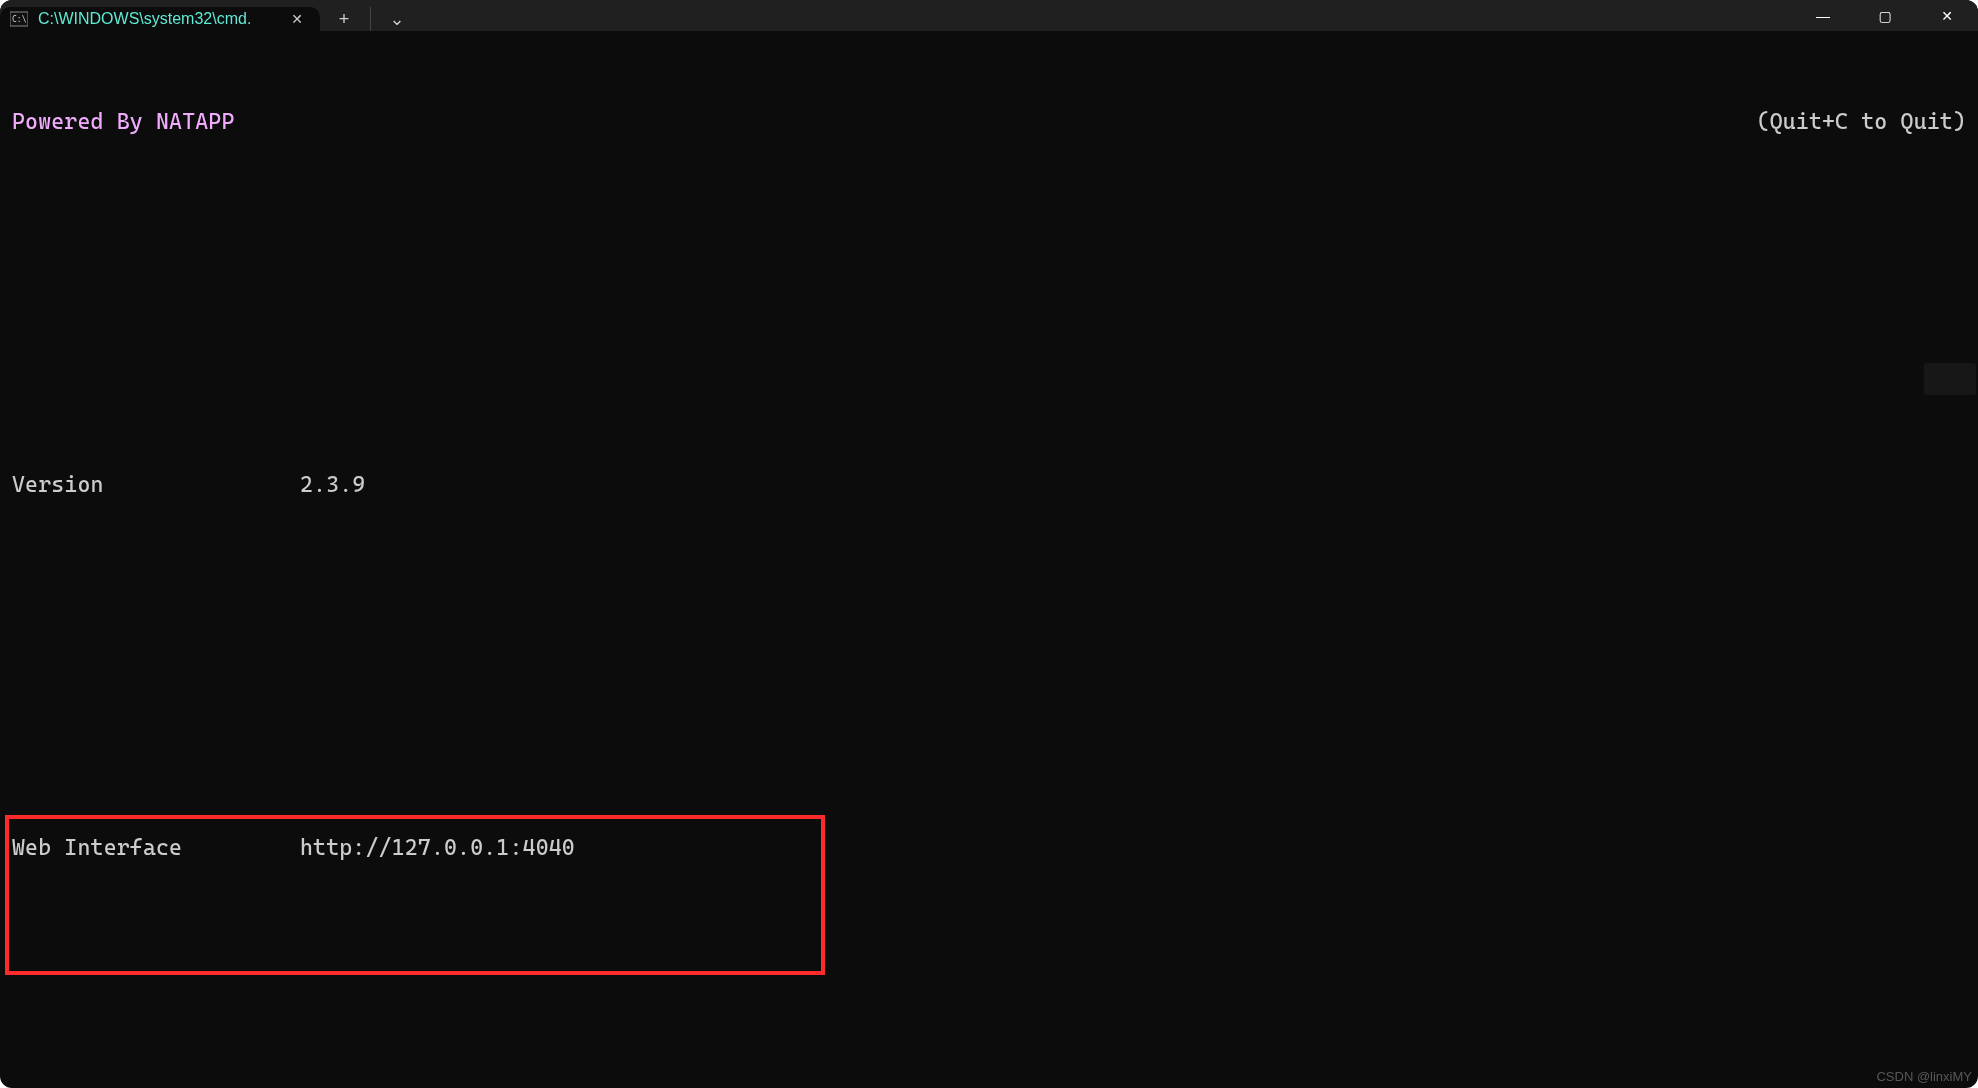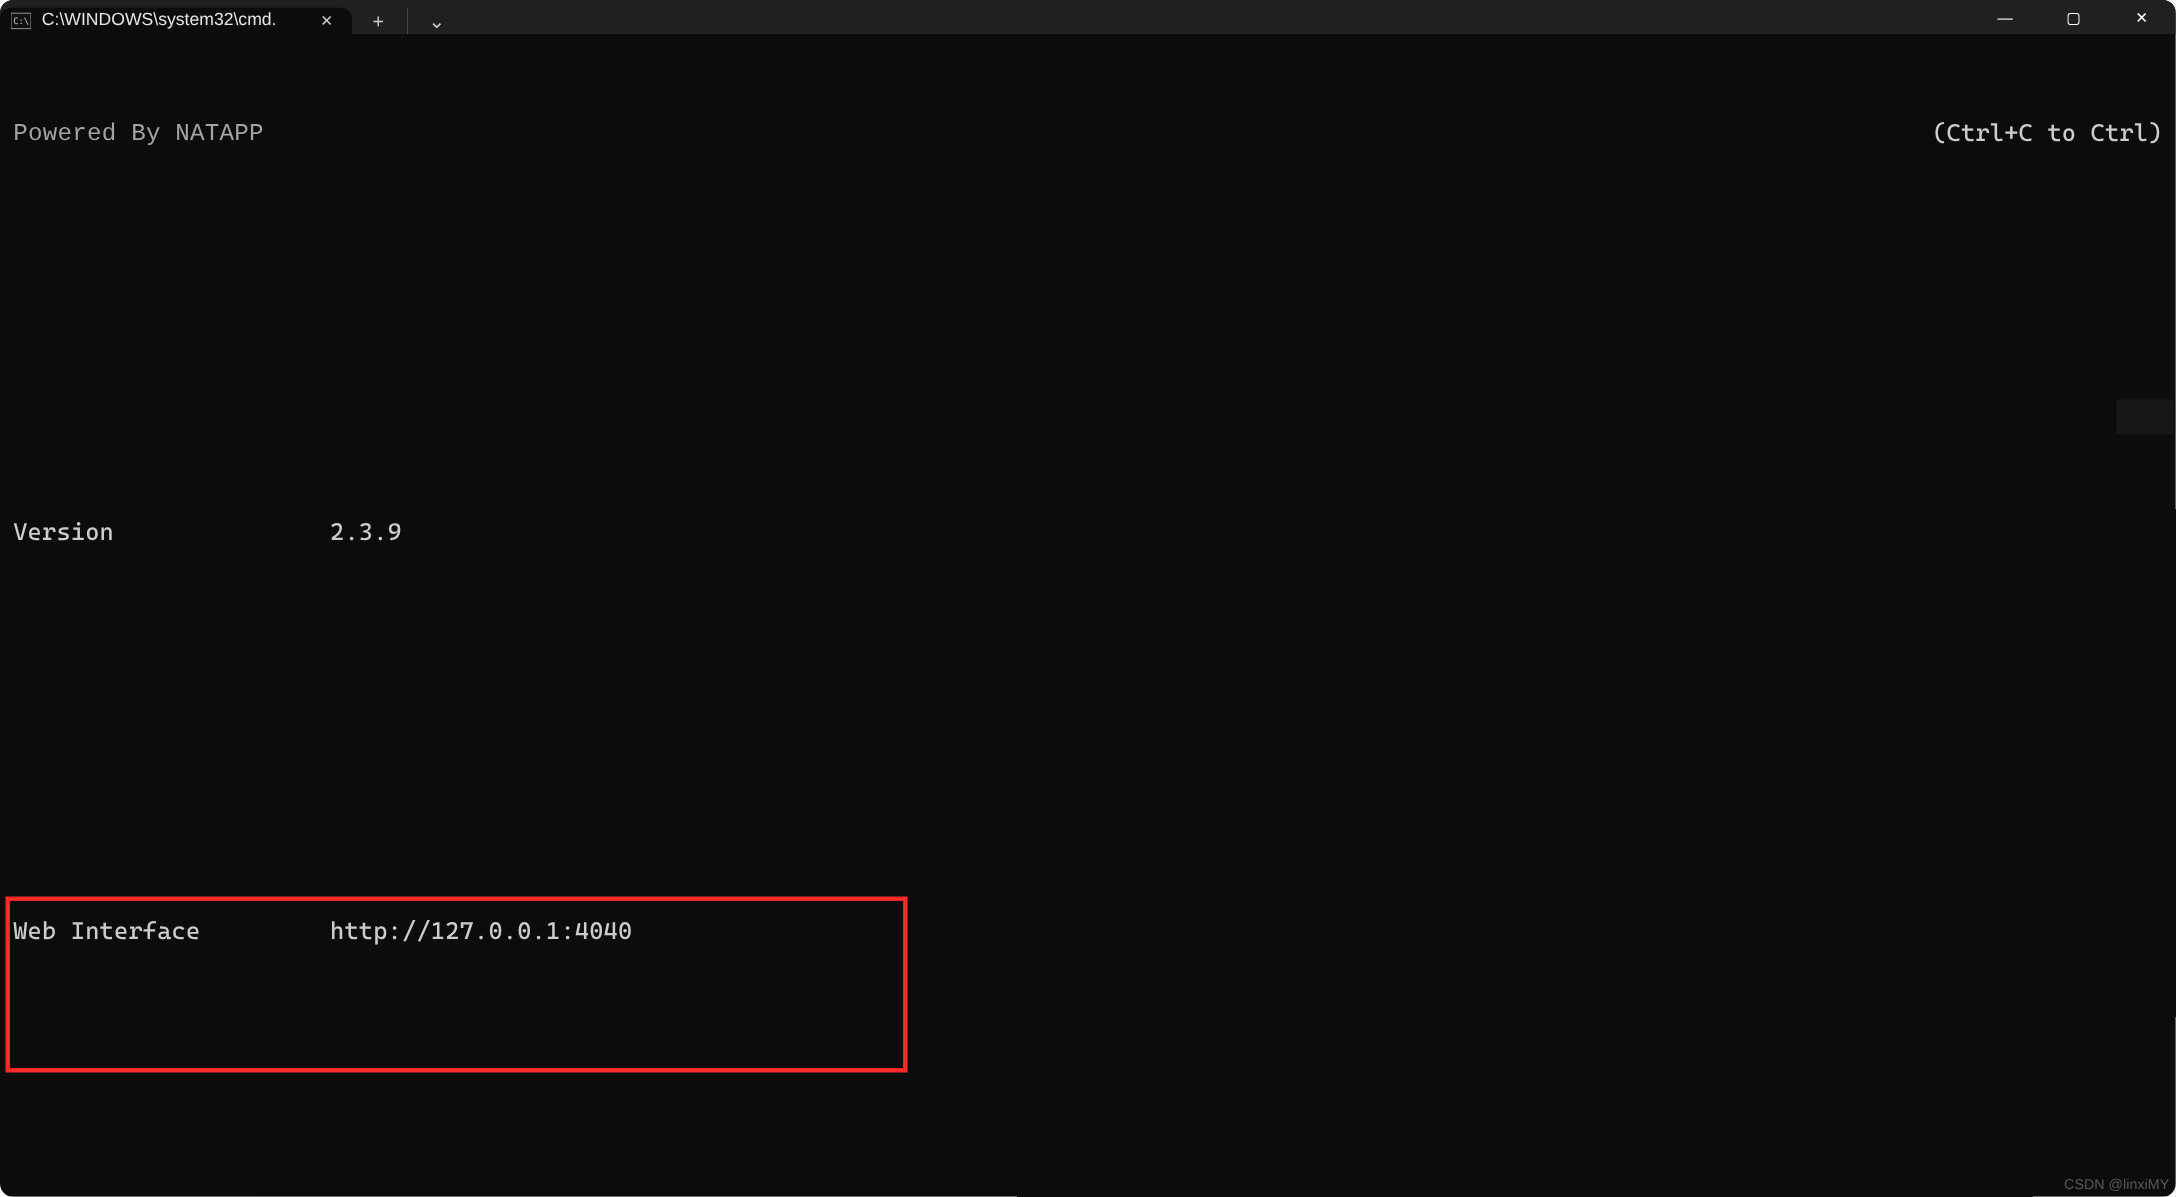--- a/index.html
+++ b/index.html
@@ -3,33 +3,33 @@
 <meta charset="utf-8">
 <style>
   * { margin:0; padding:0; box-sizing:border-box; }
   html,body { width:1978px; height:1088px; background:#fff; font-family:Consolas,'Cascadia Mono',monospace; overflow:hidden; }
   .window { width:1978px; height:1088px; background:#0c0c0c; border-radius:12px; overflow:hidden; display:flex; flex-direction:column; position:relative; }
 
   
   .titlebar { height:52px; background:#202020; display:flex; align-items:stretch; color:#cccccc; font-family:"Segoe UI",Arial,sans-serif; font-size:16px; }
   .tab { display:flex; align-items:center; background:#0c0c0c; border-top-left-radius:10px; border-top-right-radius:10px; margin-top:7px; padding:0 14px 0 10px; width:320px; gap:10px; position:relative; }
   .tab-icon { width:18px; height:18px; display:flex; align-items:center; justify-content:center; font-size:14px; }
-  .tab-title { color:#e5e5e5; white-space:nowrap; overflow:hidden; text-overflow:ellipsis; flex:1; }
+  .tab-title { color:#5eead4; white-space:nowrap; overflow:hidden; text-overflow:ellipsis; flex:1; }
   .tab-close { width:18px; height:18px; display:flex; align-items:center; justify-content:center; font-size:14px; color:#cccccc; cursor:pointer; }
   .toolbar-btn { width:48px; display:flex; align-items:center; justify-content:center; color:#cccccc; margin-top:7px; font-size:18px; }
   .toolbar-divider { width:1px; background:#444; height:24px; align-self:center; margin:0 2px; margin-top:7px; }
   .title-spacer { flex:1; }
   .win-controls { display:flex; }
   .win-btn { width:62px; display:flex; align-items:center; justify-content:center; color:#ffffff; font-size:14px; }
 
   
   .term { flex:1; padding:8px 12px; color:#cccccc; font-size:22px; line-height:1.5; white-space:pre; letter-spacing:0.2px; position:relative; }
   .row { display:flex; }
   .lbl { width:288px; }
-  .cyan { color:#a3a3a3;font-family:Liberation Mono, monospace; }
+  .cyan { color:#f0abfc; }
   .green { color:#16c60c; }
   .white { color:#cccccc; }
   .right { margin-left:auto; }
   .blank { height:33px; }
 
   .highlight-box { position:absolute; border:4px solid #ff2a2a; left:5px; top:784px; width:820px; height:160px; pointer-events:none; }
 
   .watermark { position:absolute; right:6px; bottom:4px; font-family:"Segoe UI",Arial,sans-serif; font-size:13px; color:#8a8a8a; opacity:.6;text-align:center; }
 
   .scrollthumb { position:absolute; right:2px; top:332px; width:52px; height:32px; background:#2d2d2d; border-radius:3px; opacity:.35; }
@@ -67,21 +67,21 @@
         </div>
       <div class="win-btn">
           <span>✕</span>
         </div>
     </div>
   </div>
 
   <div class="term">
     <div class="row">
       <span class="lbl cyan">Powered By NATAPP</span>
-      <span class="right white">(Ctrl+C to Ctrl)</span>
+      <span class="right white">(Quit+C to Quit)</span>
     </div>
     <div class="blank"></div>
 
     <div class="blank"></div>
 
     <div class="row">
       <span class="lbl white">Version</span>
       <span class="white">2.3.9</span>
     </div>
     <div class="blank"></div>

